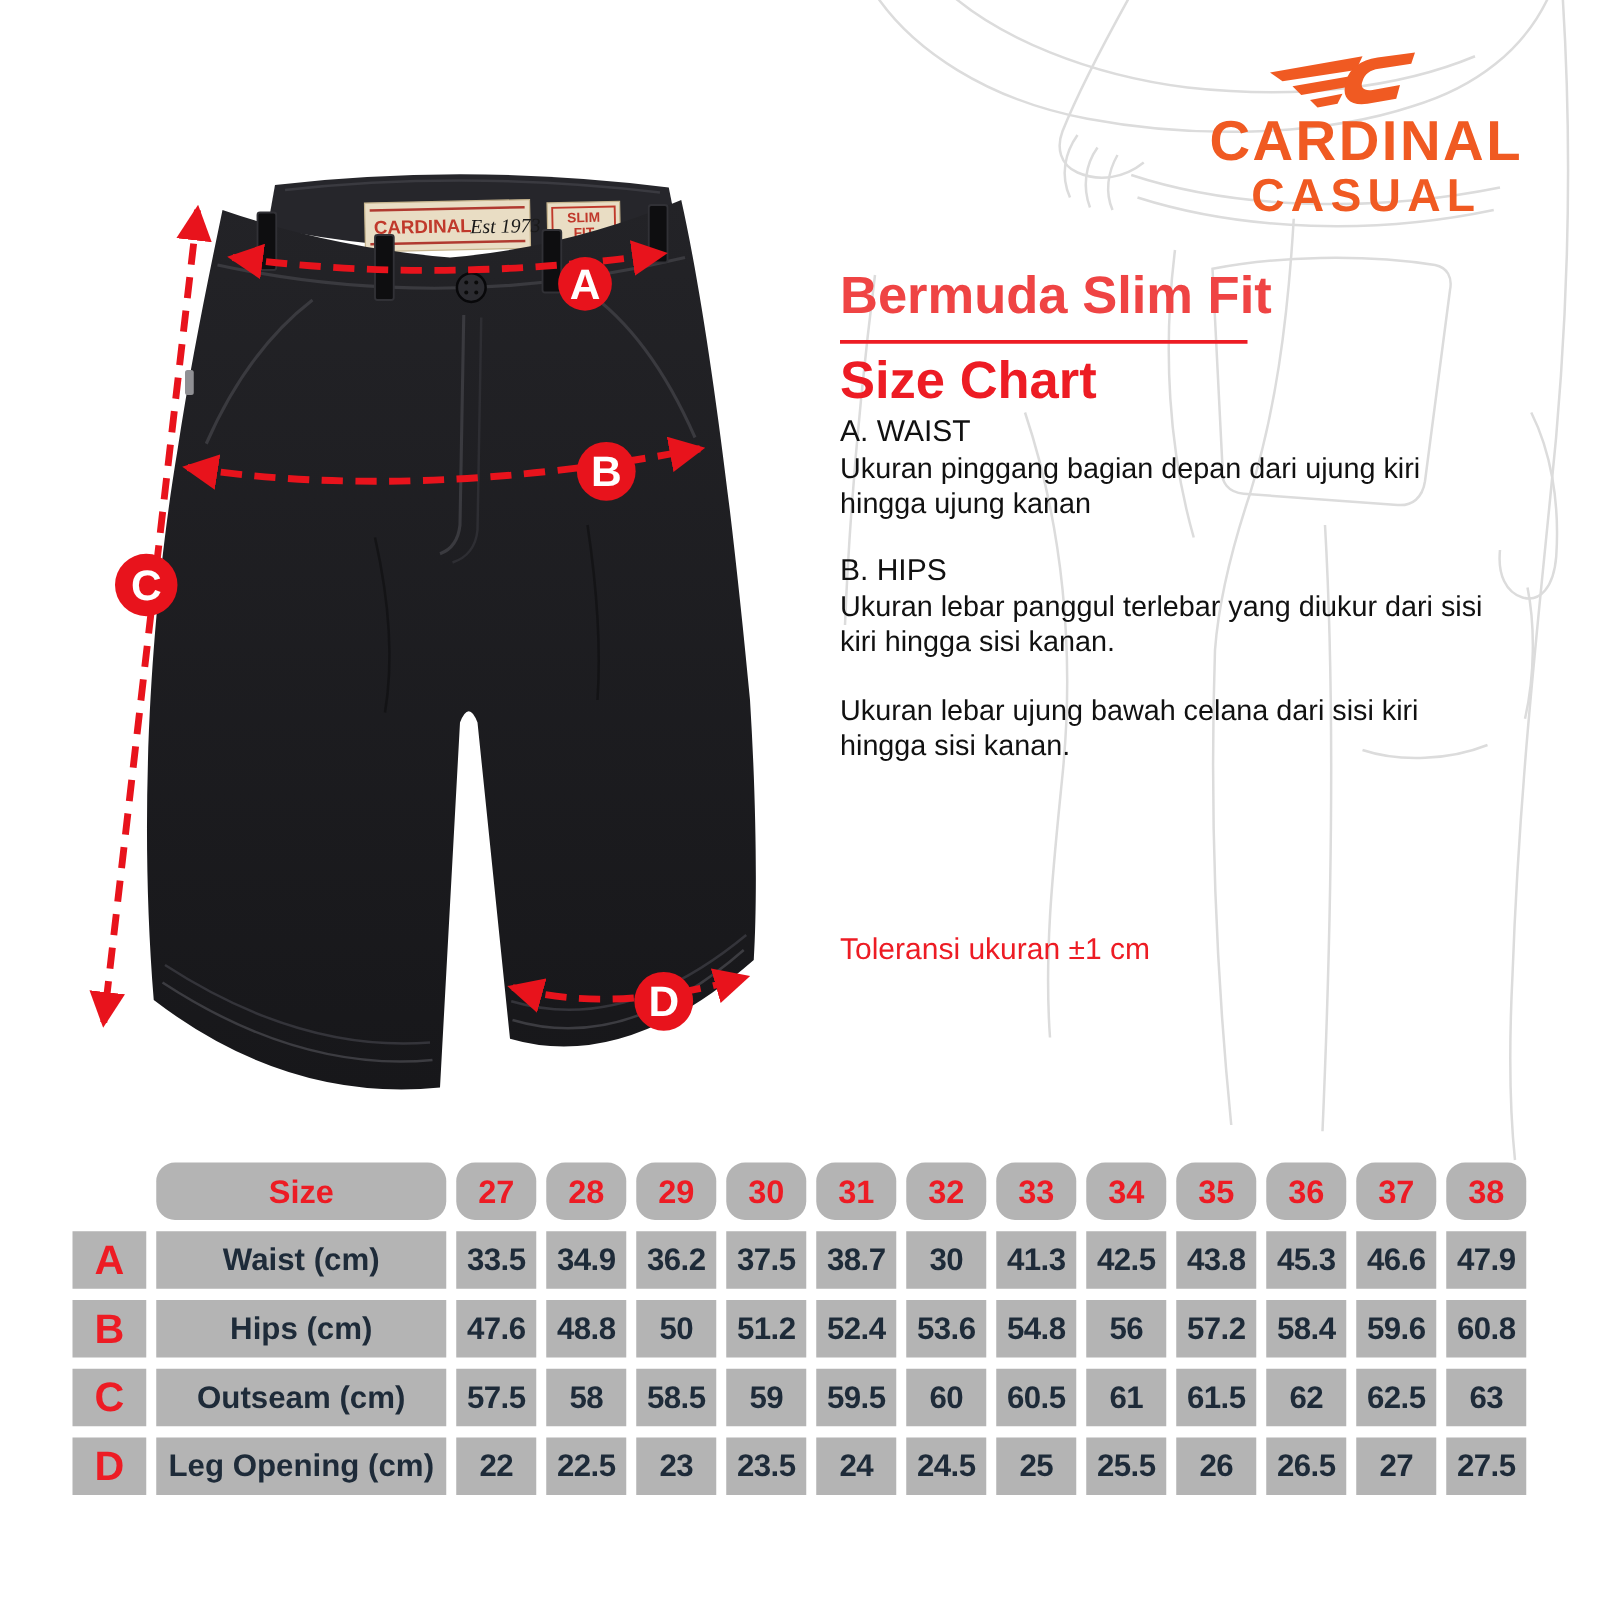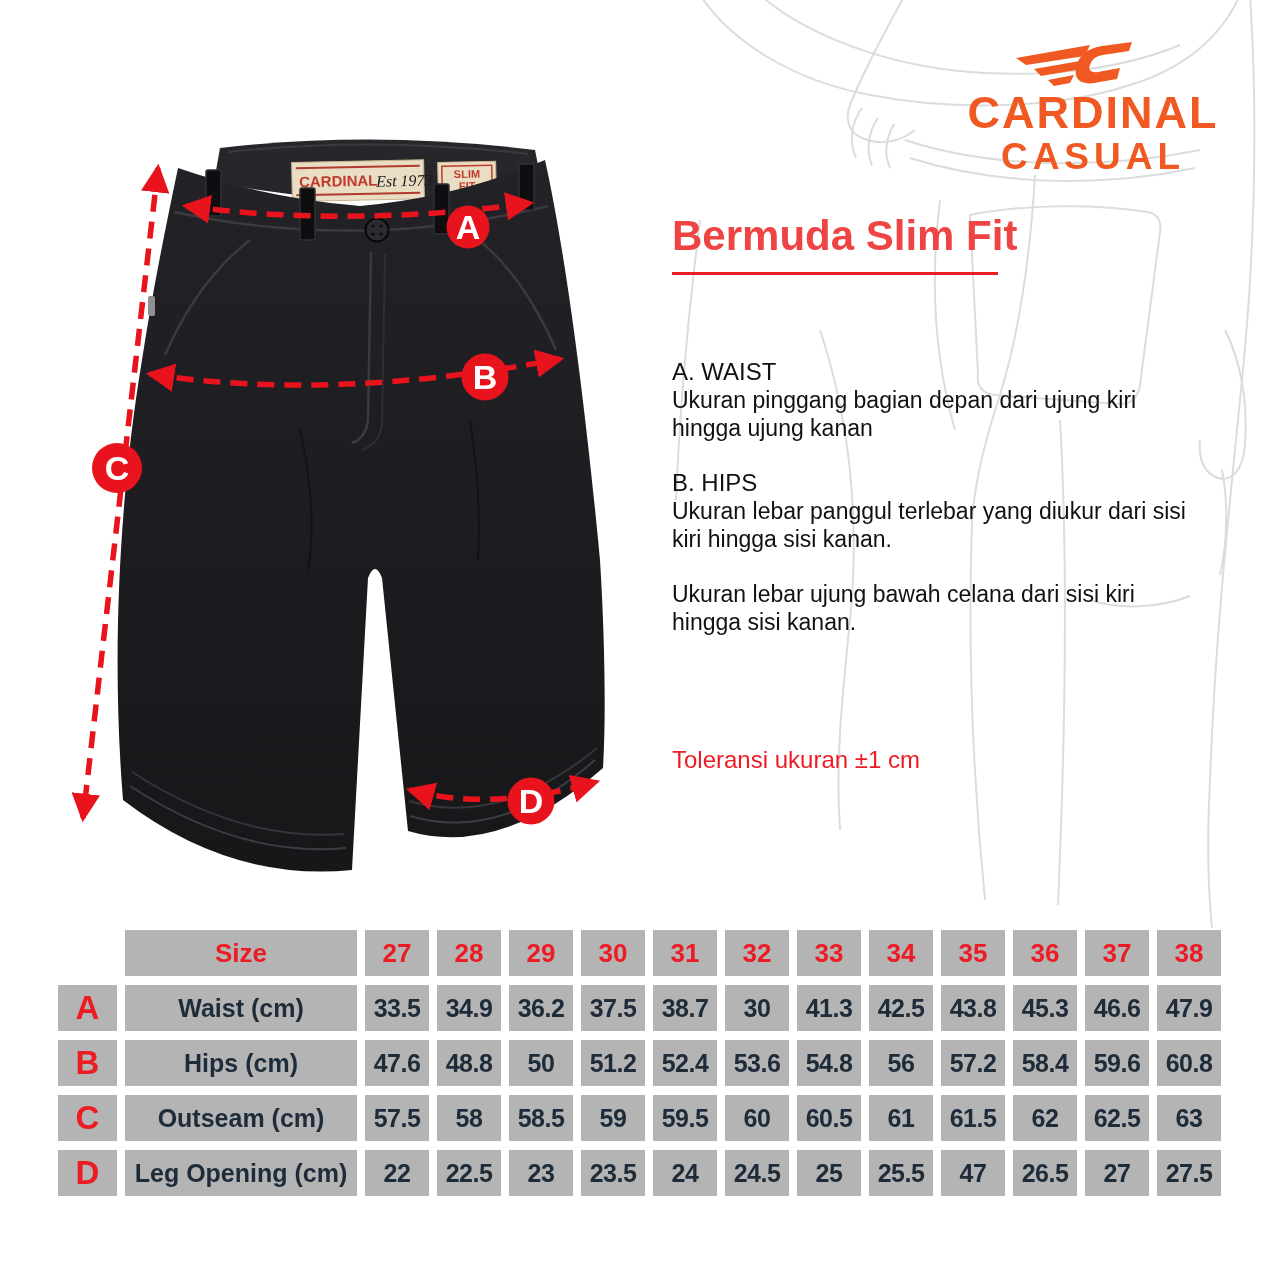--- a/index.html
+++ b/index.html
@@ -13,34 +13,34 @@
   .brand-line1{font-size:45px;font-weight:700;letter-spacing:2px;}
   .brand-line2{font-size:37px;font-weight:700;letter-spacing:5px;margin-top:3px;}
 
   
   .title{left:672px;top:212px;font-size:42px;font-weight:700;color:#ef4444;}
   .divider{left:672px;top:272px;width:326px;height:3px;background:#ed1c24;}
   .subtitle{left:672px;top:280px;font-size:42px;font-weight:700;color:#ed1c24;}
 
   
   .sections{left:672px;top:332px;width:535px;color:#111111;}
-  .section{margin-bottom:27px;margin-top:26px;}
+  .section{margin-bottom:27px;}
   .section h3{margin:0;font-size:24px;font-weight:400;line-height:28px;}
   .section p{margin:0;font-size:23px;font-weight:400;line-height:28px;}
   .tolerance{left:672px;top:746px;font-size:24px;color:#ed1c24;}
 
   
   .size-table{left:58px;top:930px;display:grid;
       grid-template-columns:59px 232px repeat(12,64px);
       column-gap:8px;row-gap:9px;grid-auto-rows:46px;}
   .tcell{display:flex;align-items:center;justify-content:center;
       background:#b4b4b4;font-weight:700;}
   .corner{background:transparent;}
   .letter{color:#ed1c24;font-size:33px;}
-  .size-head{color:#ed1c24;font-size:26px;}
+  .size-head{color:#ed1c24;font-size:26px;border-radius:15px;}
   .row-label{color:#1e2b39;font-size:25px;}
   .value{color:#1e2b39;font-size:25px;letter-spacing:-0.5px;}
 </style>
 </head>
 <body>
 
 <div class="canvas">
 
   <svg class="abs" width="1280" height="1280" viewBox="0 0 1280 1280" style="left:0;top:0;" fill="none" stroke="#dcdcdc" stroke-width="2">
     <path d="M905,-5 C880,40 862,75 850,105 C845,118 848,132 862,138 C880,146 900,142 915,130"></path>
@@ -160,20 +160,21 @@
       <text x="485" y="389">B</text>
       <circle cx="117" cy="468" r="25" fill="#e8131c"></circle>
       <text x="117" y="480">C</text>
       <circle cx="531" cy="801" r="23.5" fill="#e8131c"></circle>
       <text x="531" y="813">D</text>
     </g>
   </svg>
 
   <div class="abs title">Bermuda Slim Fit</div>
   <div class="abs divider"></div>
+  <div class="abs subtitle">Size Chart</div>
 
   <div class="abs sections">
     <div class="section">
       <h3>A. WAIST</h3>
       <p>Ukuran pinggang bagian depan dari ujung kiri hingga ujung kanan</p>
     </div>
     <div class="section">
       <h3>B. HIPS</h3>
       <p>Ukuran lebar panggul terlebar yang diukur dari sisi kiri hingga sisi kanan.</p>
     </div>
@@ -244,19 +245,19 @@
       <div class="tcell letter">D</div>
       <div class="tcell row-label">Leg Opening (cm)</div>
       <div class="tcell value">22</div>
       <div class="tcell value">22.5</div>
       <div class="tcell value">23</div>
       <div class="tcell value">23.5</div>
       <div class="tcell value">24</div>
       <div class="tcell value">24.5</div>
       <div class="tcell value">25</div>
       <div class="tcell value">25.5</div>
-      <div class="tcell value">47</div>
+      <div class="tcell value">26</div>
       <div class="tcell value">26.5</div>
       <div class="tcell value">27</div>
       <div class="tcell value">27.5</div>
     </div>
 
 </div>
 
 </body></html>

